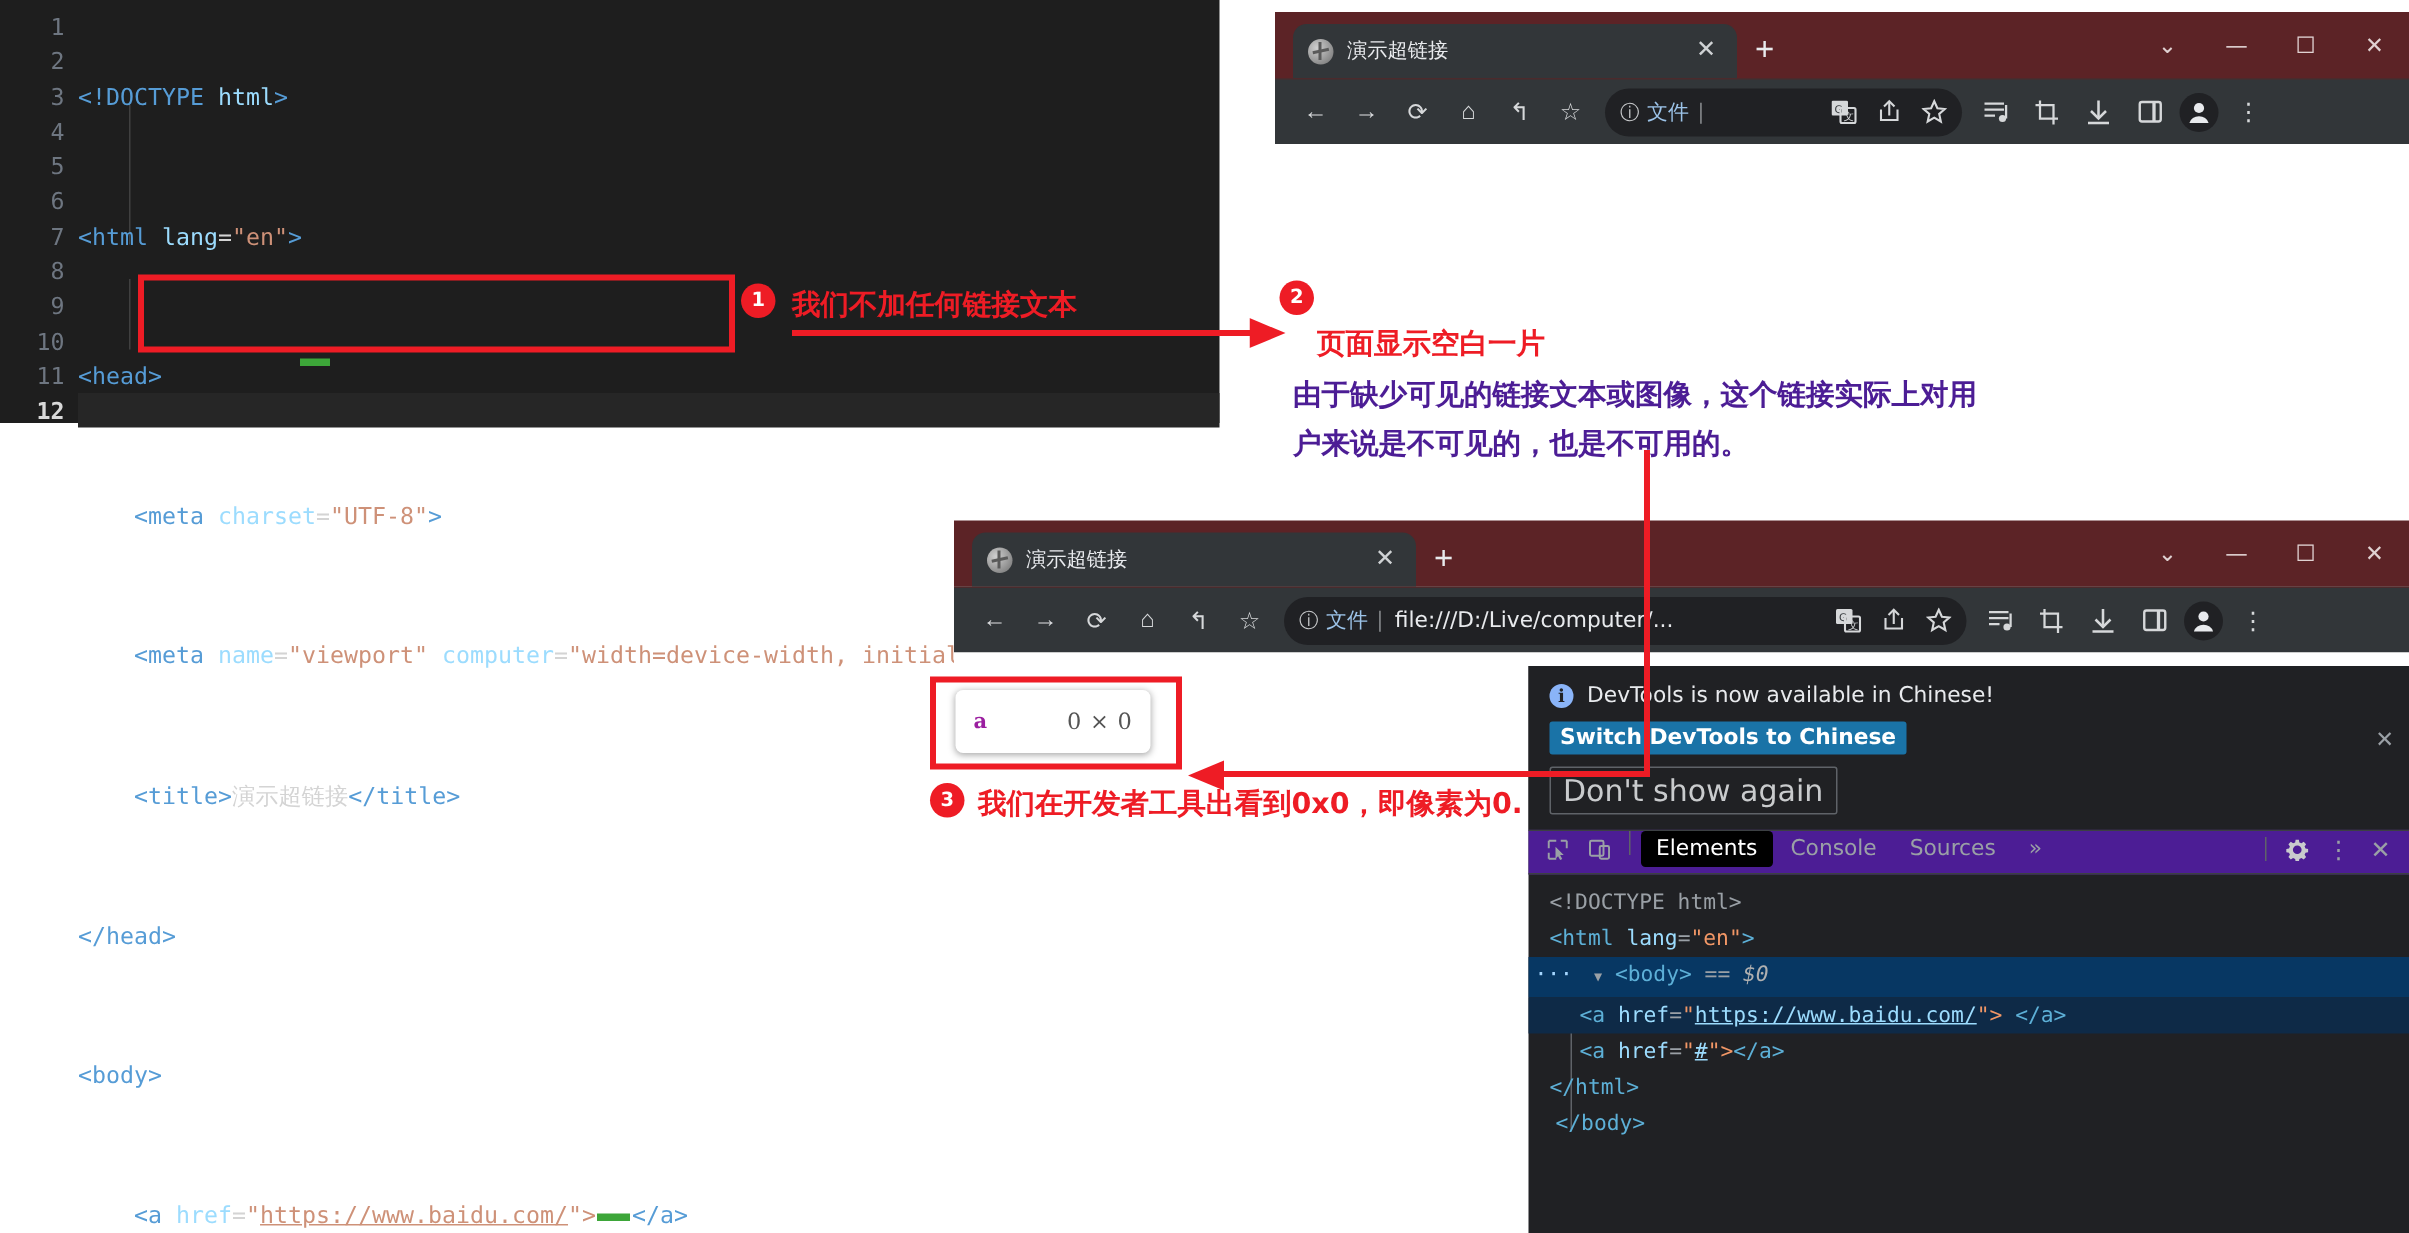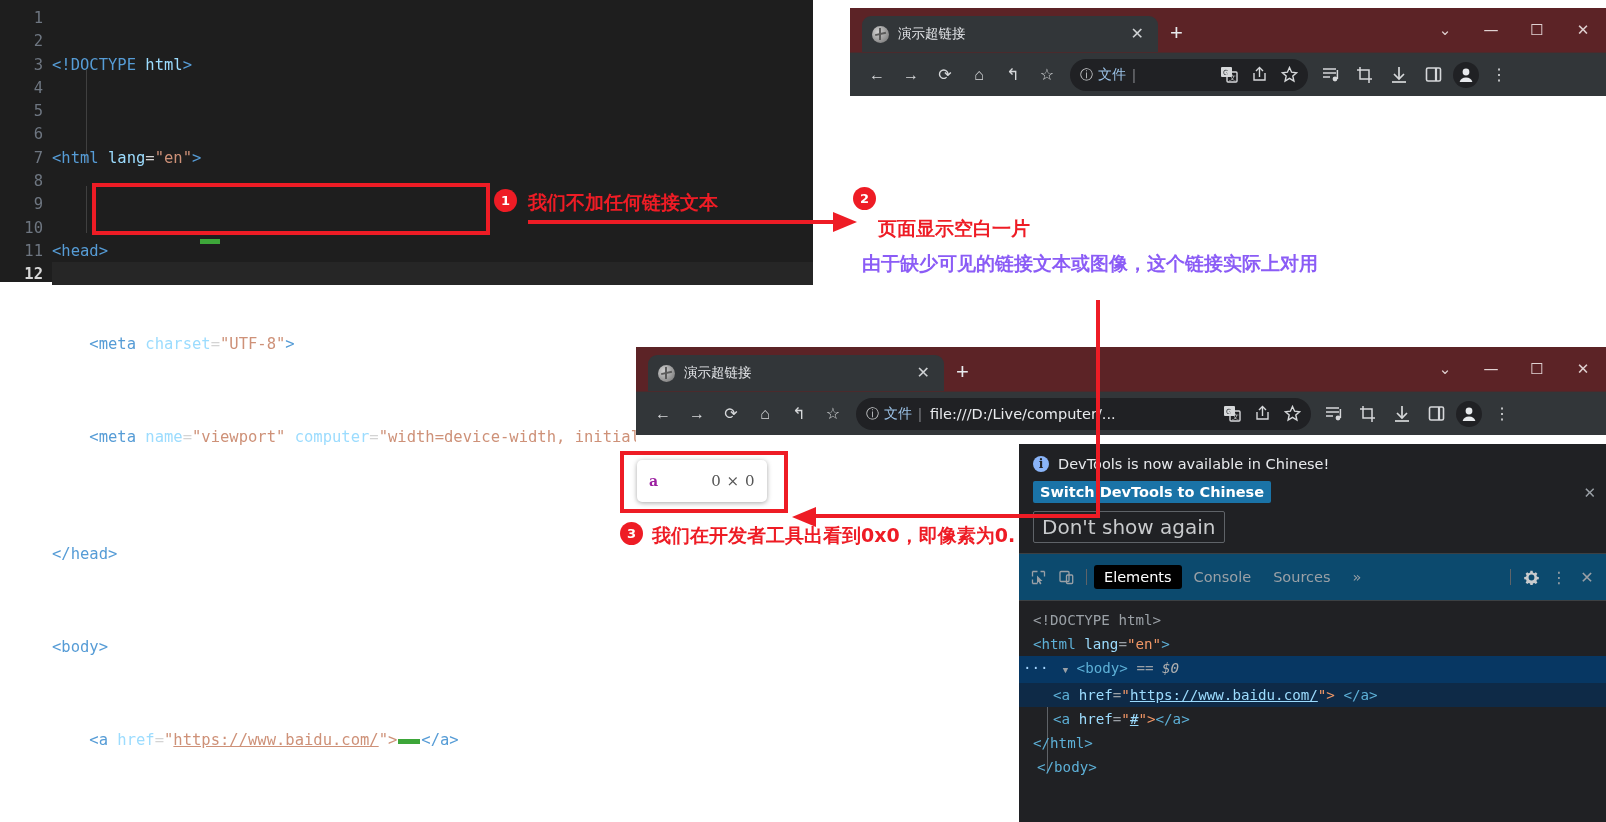--- a/index.html
+++ b/index.html
@@ -182,22 +182,22 @@
   }
   .dt-btn-plain {
     border: 1px solid #5f6368; color: #c9cbcd; font-size: 20px;
     padding: 3px 8px; border-radius: 2px; background: transparent;
     display: inline-block;
   }
   .dt-notice-close {
     position: absolute; right: 10px; top: 40px; color: #9aa0a6; font-size: 15px;
   }
   .dt-tabs {
-    display: flex; align-items: center; height: 48px;
-    background: #0c4a6e; border-top: 1px solid #3c4043;
+    display: flex; align-items: flex-start; height: 30px;
+    background: #4c1d95; border-top: 1px solid #3c4043;
     border-bottom: 1px solid #3c4043; padding: 0 6px; gap: 2px;
   }
   .dt-tool-icon {
     width: 26px; height: 24px; display:flex; align-items:center; justify-content:center;
     color: #9aa0a6;
   }
   .dt-divider { width: 1px; height: 16px; background: #5f6368; margin: 0 5px; }
   .dt-tab {
     color: #9aa0a6; font-size: 14.5px; padding: 4px 10px; border-radius: 3px;
   }
@@ -227,21 +227,21 @@
     position: absolute; width: 23px; height: 23px; border-radius: 50%;
     background: #ee1c25; color: #fff; font-size: 13px; font-weight: bold;
     display: flex; align-items: center; justify-content: center;
     font-family: "DejaVu Sans", sans-serif; z-index: 30;
   }
   .anno-red {
     position: absolute; color: #ee1c25; font-weight: bold; font-size: 19px;
     font-family: "DejaVu Sans", sans-serif; white-space: nowrap; z-index: 30;
   }
   .anno-green {
-    position: absolute; color: #8b5cf6; font-weight: bold; font-size: 19px;
+    position: absolute; color: #4c1d95; font-weight: bold; font-size: 19px;
     font-family: "DejaVu Sans", sans-serif; white-space: nowrap; z-index: 30;
     line-height: 30px;
   }
   .rline { position: absolute; background: #ee1c25; z-index: 25; }
   .arrowhead { position: absolute; z-index: 26; }
 </style>
 </head>
 <body>
 
 <div id="stage">
@@ -270,20 +270,21 @@
       <div class="ln"><span class="tok-doct">&lt;!DOCTYPE</span> <span class="tok-name">html</span><span class="tok-tag">&gt;</span></div>
 
       <div class="ln"><span class="tok-tag">&lt;html</span> <span class="tok-name">lang</span><span class="tok-txt">=</span><span class="tok-str">"en"</span><span class="tok-tag">&gt;</span></div>
 
       <div class="ln"><span class="tok-tag">&lt;head&gt;</span></div>
 
       <div class="ln">    <span class="tok-tag">&lt;meta</span> <span class="tok-name">charset</span><span class="tok-txt">=</span><span class="tok-str">"UTF-8"</span><span class="tok-tag">&gt;</span></div>
 
       <div class="ln">    <span class="tok-tag">&lt;meta</span> <span class="tok-name">name</span><span class="tok-txt">=</span><span class="tok-str">"viewport"</span> <span class="tok-name">computer</span><span class="tok-txt">=</span><span class="tok-str">"width=device-width, initial-scale=1.0"</span><span class="tok-tag">&gt;</span></div>
 
+      <div class="ln">    <span class="tok-tag">&lt;title&gt;</span><span class="tok-txt">演示超链接</span><span class="tok-tag">&lt;/title&gt;</span></div>
 
       <div class="ln"><span class="tok-tag">&lt;/head&gt;</span></div>
 
       <div class="ln"><span class="tok-tag">&lt;body&gt;</span></div>
 
       <div class="ln">    <span class="tok-tag">&lt;a</span> <span class="tok-name">href</span><span class="tok-txt">=</span><span class="tok-str">"</span><span class="tok-str underl">https://www.baidu.com/</span><span class="tok-str">"&gt;</span><span class="green-ws"></span><span class="tok-tag">&lt;/a&gt;</span></div>
 
       
 
       
@@ -302,20 +303,21 @@
   <div class="anno-red" style="left:528px; top:190px;">我们不加任何链接文本</div>
 
   <div class="rline" style="left:528px; top:220px; width:313px; height:4px;"></div>
   <svg class="arrowhead" style="left:833px; top:210px;" width="26" height="24" viewBox="0 0 26 24">
     <path d="M0 2 L24 12 L0 22 Z" fill="#ee1c25"></path>
   </svg>
 
   <div class="badge" style="left:853px; top:187px;">2</div>
   <div class="anno-red" style="left:862px; top:216px;margin-left:16px;">页面显示空白一片</div>
   <div class="anno-green" style="left:862px; top:248px;">由于缺少可见的链接文本或图像，这个链接实际上对用</div>
+  <div class="anno-green" style="left:862px; top:281px;">户来说是不可见的，也是不可用的。</div>
 
   <div class="rline" style="left:1096px; top:300px; width:4px; height:218px;"></div>
   <div class="rline" style="left:812px; top:514px; width:288px; height:4px;"></div>
   <svg class="arrowhead" style="left:790px; top:505px;" width="28" height="24" viewBox="0 0 28 24">
     <path d="M26 2 L2 12 L26 22 Z" fill="#ee1c25"></path>
   </svg>
 
   <div class="badge" style="left:620px; top:522px;">3</div>
   <div class="anno-red" style="left:652px; top:523px;">我们在开发者工具出看到0x0，即像素为0.</div>
 

